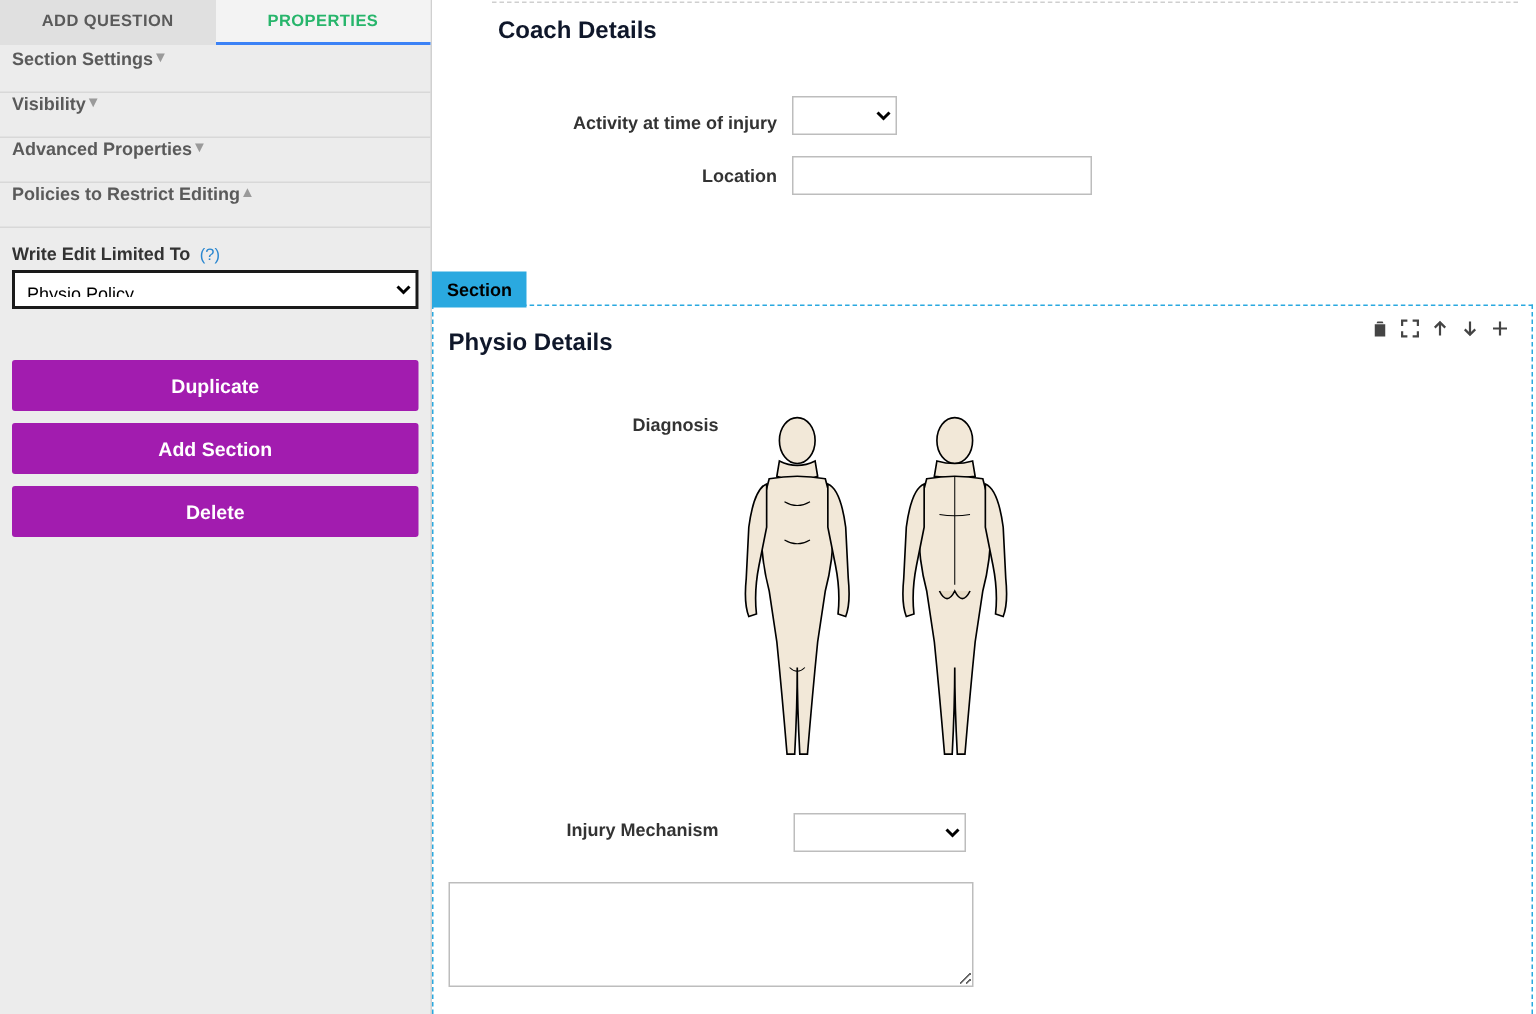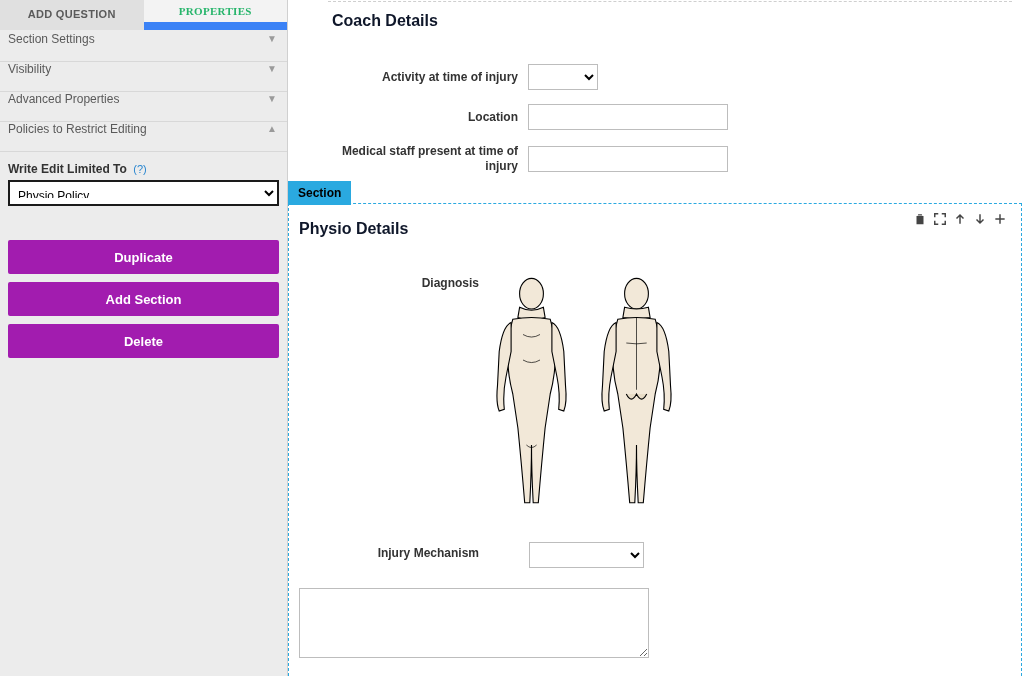--- a/index.html
+++ b/index.html
@@ -34,30 +34,28 @@
     font-size: 11px;
     letter-spacing: 0.3px;
     color: #5a5a5a;
     background: #e0e0e0;
     cursor: pointer;
     border-bottom: 2px solid transparent;
   }
   .tab.active {
     color: #27b56b;
     background: #f3f3f3;
-    border-bottom: 8px solid #3b82f6;
-    font-family: Liberation Serif, serif;
+    border-bottom: 2px solid #3b82f6;
   }
   .acc-item {
     display: flex;
     align-items: center;
-    justify-content: space-between;
     height: 30px;
     padding: 0 10px 16px 8px;
-    font-weight: 400;
+    font-weight: 700;
     font-size: 12px;
     color: #5a5a5a;
     border-bottom: 1px solid #d8d8d8;
     cursor: pointer;
   }
   .acc-item .chev {
     color: #9a9a9a;
     font-size: 10px;
   }
   .acc-body {
@@ -251,34 +249,30 @@
   <button class="btn">Duplicate</button>
   <button class="btn">Add Section</button>
   <button class="btn">Delete</button>
 </div>
 
 <div class="main">
   <div class="dashed-top"></div>
 
   <div class="section-title">Coach Details</div>
 
-  <div class="form-row" style="margin-top:30px;">
+  <div class="form-row" style="margin-top:30px;align-items:flex-end;">
     <label>Activity at time of injury</label>
     <div class="ctrl"><select class="small"><option></option></select></div>
   </div>
 
   <div class="form-row">
     <label>Location</label>
     <div class="ctrl"><input class="text" type="text" style=""></div>
   </div>
 
-  <div class="form-row">
-    <label>Medical staff present at time of injury</label>
-    <div class="ctrl"><input class="text" type="text" style=""></div>
-  </div>
 
   <div class="section-badge">Section</div>
 
   <div class="selected-section">
     <div class="tool-icons">
       <span>
         <svg width="14" height="14" viewBox="0 0 24 24" fill="#444">
             <path d="M6 7h12v14H6zM9 4h6l1 2H8z"></path>
           </svg>
       </span>

